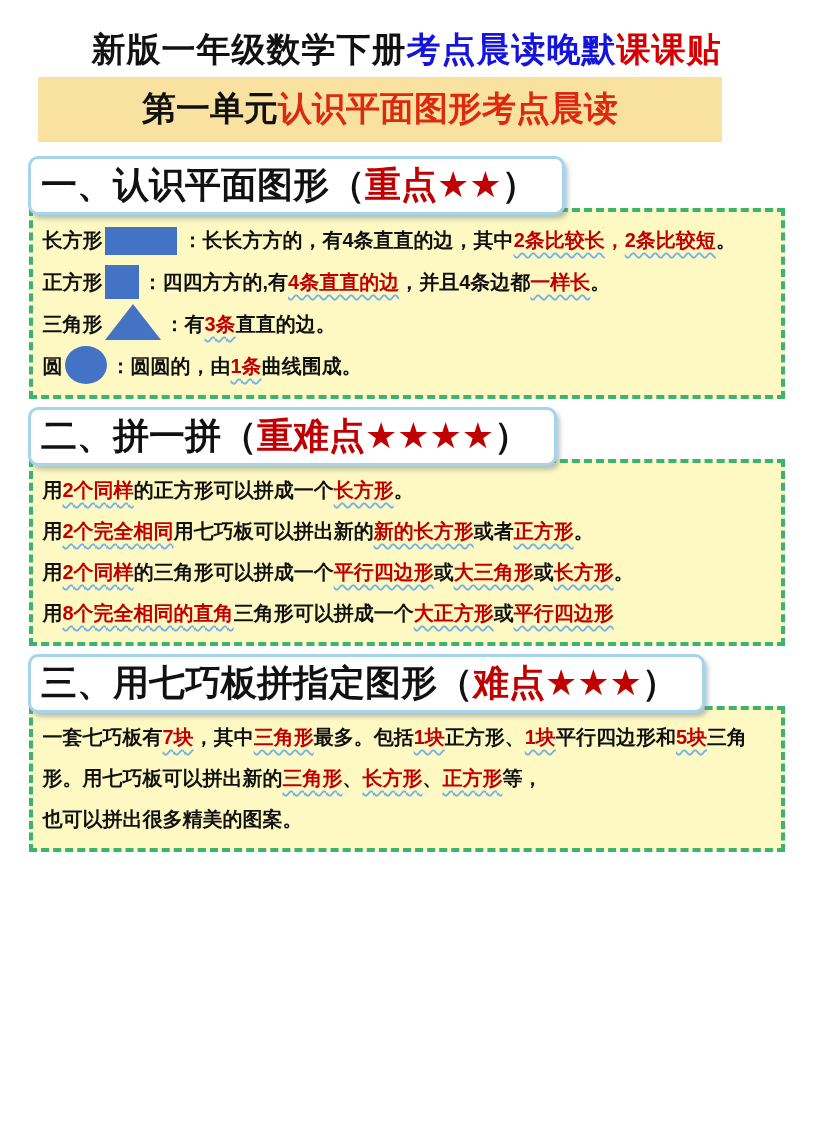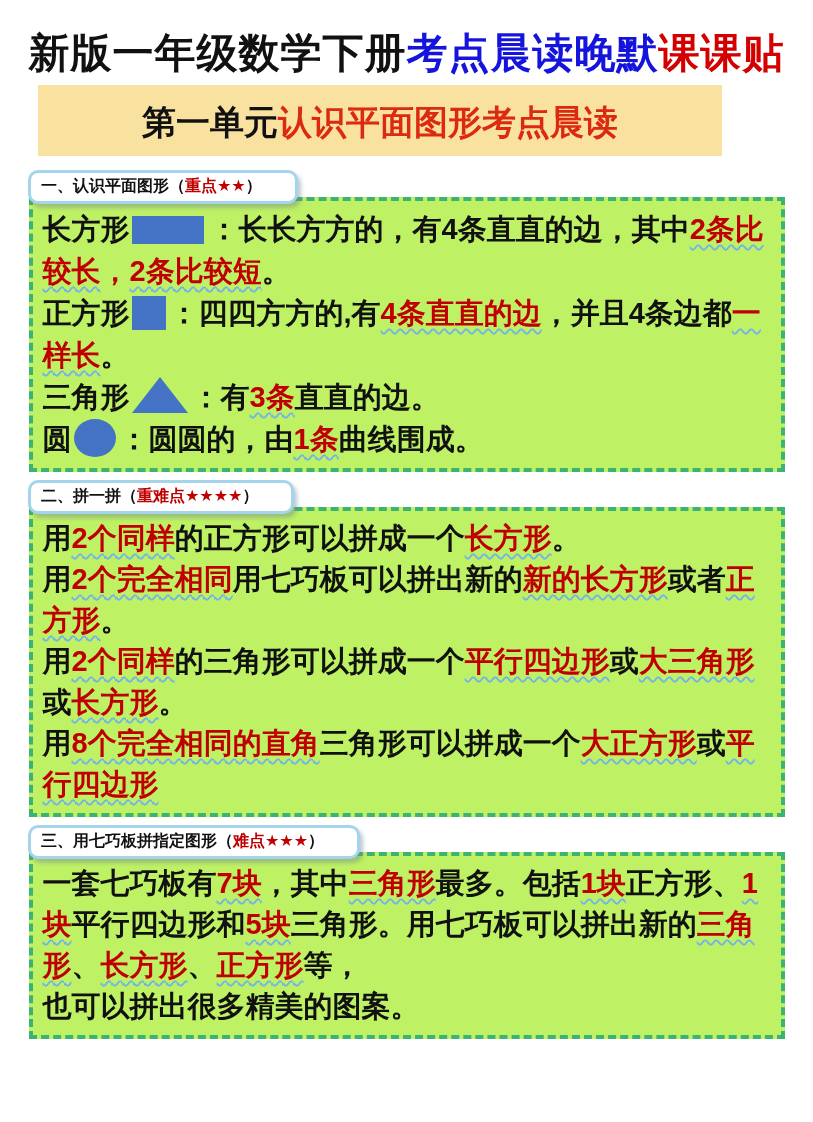--- a/index.html
+++ b/index.html
@@ -8,41 +8,41 @@
     --heading-border:#a5d5ec; --badge-yellow:#ffe800; --underline-blue:#74b3e8;
     --watermark-gray:#8d8d8d;
   }
   *{box-sizing:border-box;}
   html,body{margin:0;padding:0;background:#fff;}
   .page{
     width:813px;height:1122px;overflow:hidden;background:#fff;position:relative;
     font-family:"Liberation Sans","DejaVu Sans",sans-serif;
   }
   .title{
-    margin:30px 0 8px;text-align:center;font-size:41px;font-weight:900;
+    margin:30px 0 8px;text-align:center;font-size:34px;font-weight:900;
     letter-spacing:1px;line-height:1.15;white-space:nowrap;
   }
   .title .c-blue{color:var(--title-blue);}
   .title .c-red{color:var(--title-red);}
   .banner{
     width:684px;margin:0 auto 6px 38px;background:var(--banner-bg);
-    text-align:center;font-size:34px;font-weight:900;padding:15px 0 10px;
+    text-align:center;font-size:34px;font-weight:900;padding:9px 0 10px;
   }
   .banner .c-red{color:var(--banner-red);}
   .sec-head{
     display:inline-block;position:relative;z-index:2;background:#fff;
     margin:8px 0 -7px 28px;border:3px solid var(--heading-border);border-radius:10px;
-    padding:3px 33px 5px 10px;font-size:16px;font-weight:900;line-height:1.25;
+    padding:3px 24px 5px 10px;font-size:36px;font-weight:900;line-height:1.25;
     box-shadow:3px 4px 4px rgba(110,130,145,.45);
   }
   .sec-head .c-red{color:var(--highlight-red);}
   .sec-box{
     width:756px;margin:0 auto;border:4px dashed var(--dash-green);
-    padding:7px 10px 8px;font-size:29px;font-weight:bold;color:#111;
-    position:relative;z-index:1;background:#bef264;
+    padding:7px 10px 8px;font-size:20px;font-weight:bold;color:#111;
+    position:relative;z-index:1;background:#fef9c3;
   }
   .line{margin:0;line-height:41px;}
   .sec-box-1 .line{line-height:42px;}
   .c-red{color:var(--highlight-red);}
   .c-black{color:#111;}
   .wavy{
     text-decoration-line:underline;text-decoration-style:wavy;
     text-decoration-color:var(--underline-blue);text-decoration-thickness:2px;
     text-underline-offset:5px;
   }

